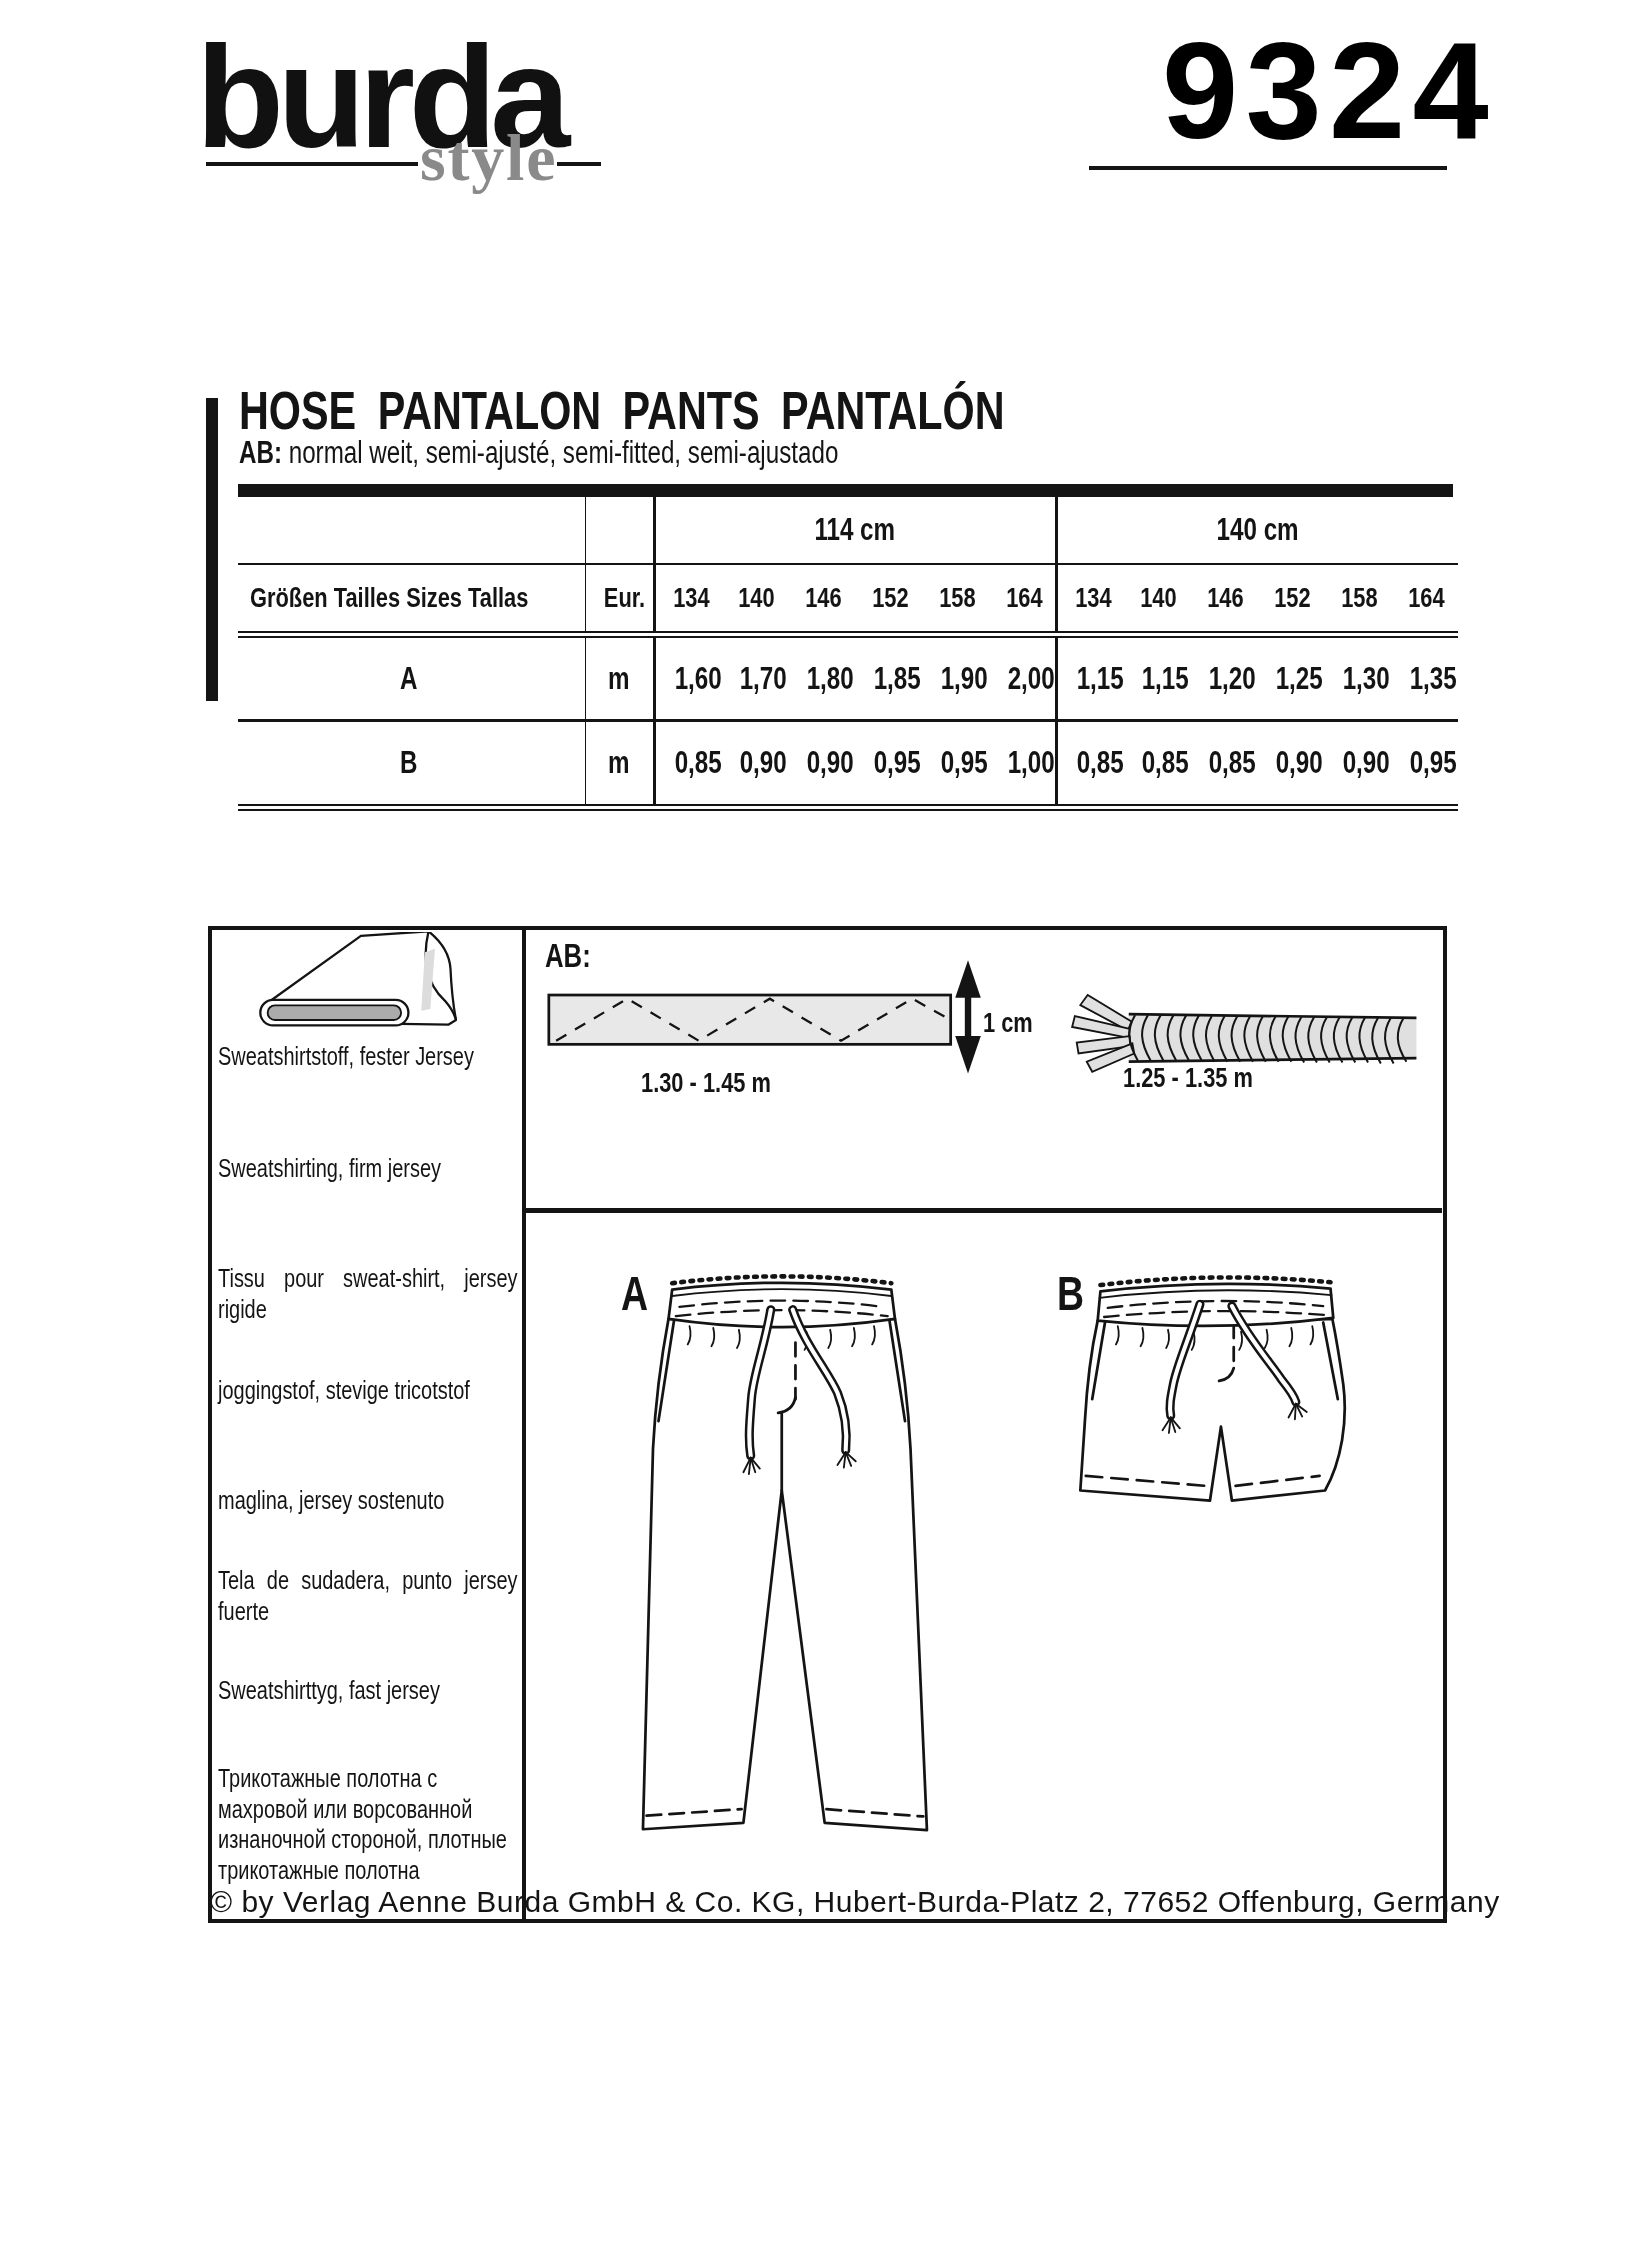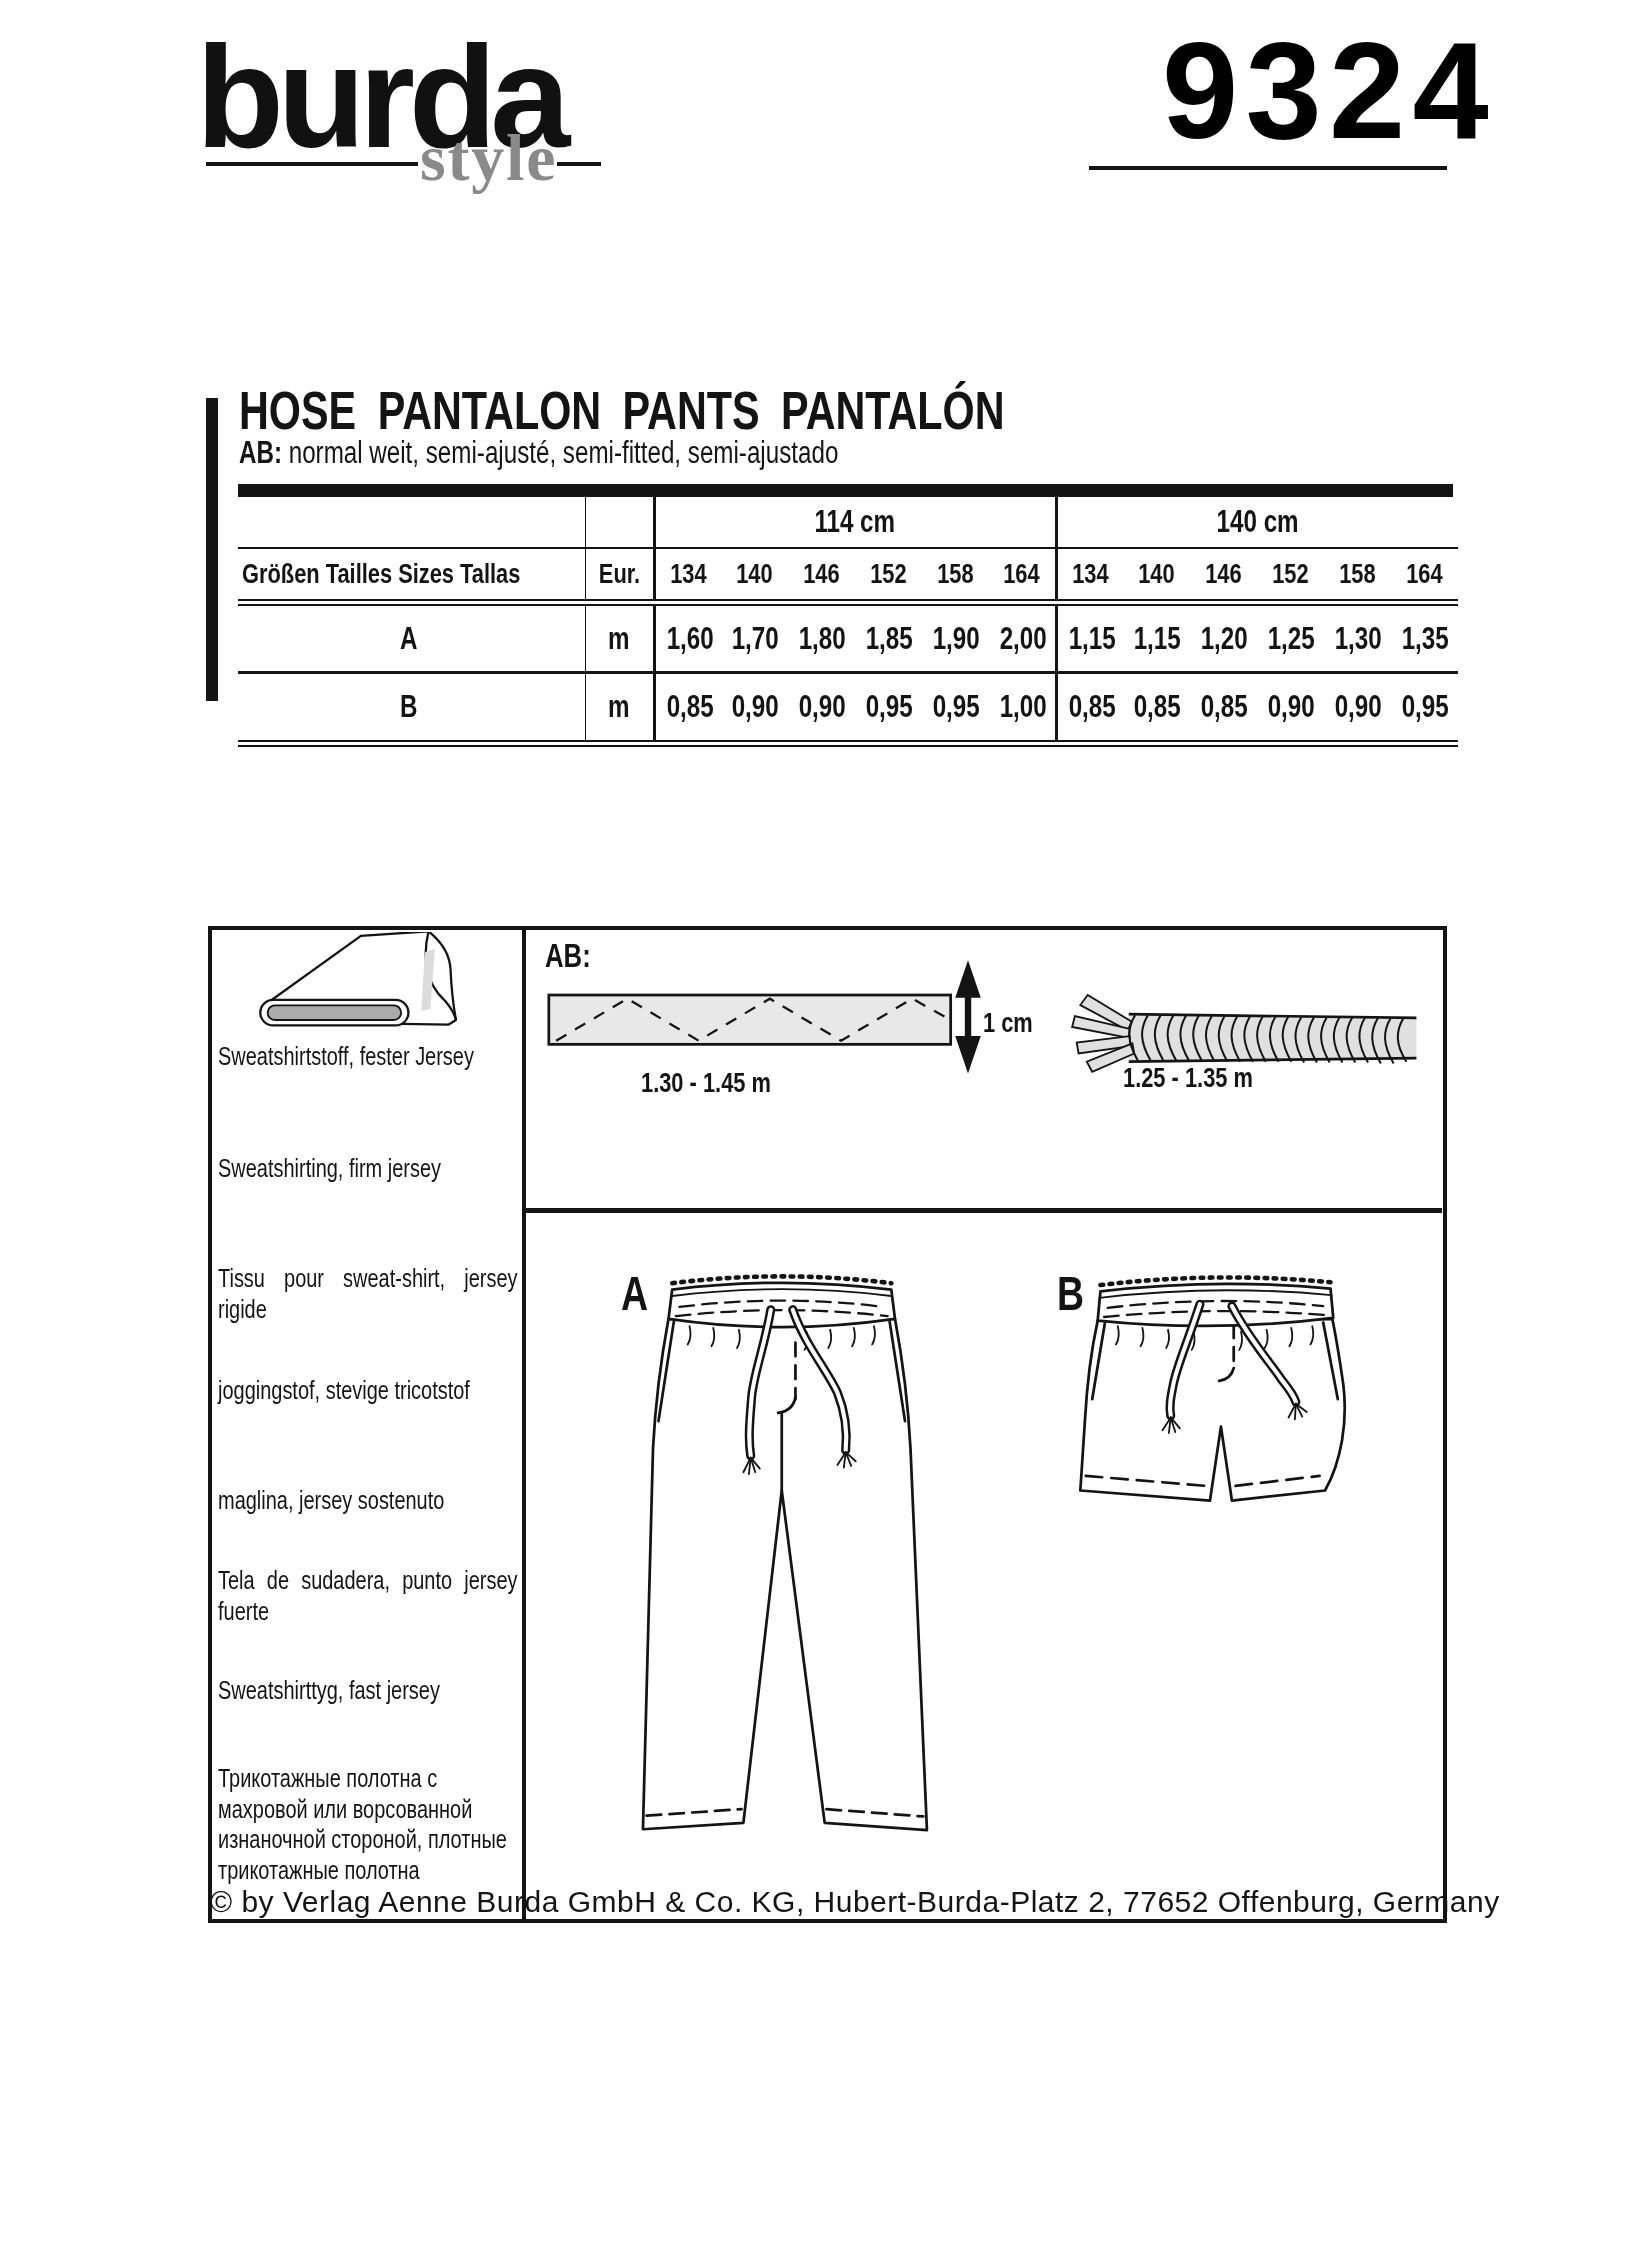--- a/index.html
+++ b/index.html
@@ -17,21 +17,21 @@
   .pattern-number{left:1162px;top:22px;font-size:137px;font-weight:bold;letter-spacing:7.3px;line-height:1;color:#000000;}
   .number-line{left:1089px;top:166px;width:358px;height:3.7px;background:#141414;}
   
   .title-bar{left:206px;top:398px;width:12px;height:303px;background:#141414;}
   .page-title{left:239px;top:384px;font-size:53px;font-weight:bold;word-spacing:12.8px;line-height:1;}
   .page-subtitle{left:239px;top:437px;font-size:31px;line-height:1;}
   .page-subtitle b{font-weight:bold;}
   
   .table-topbar{left:238px;top:484px;width:1215px;height:12.8px;background:#141414;}
   table.sizes{position:absolute;left:238px;top:497px;width:1215px;border-collapse:collapse;table-layout:fixed;}
-  table.sizes td{padding:4px;vertical-align:middle;text-align:center;font-weight:bold;}
+  table.sizes td{padding:12px;vertical-align:middle;text-align:center;font-weight:bold;}
   td.lab{text-align:left;padding-left:9.1px;}
   .r-cm td{height:42px;font-size:31px;border-bottom:2.7px solid #141414;}
   .r-sz td{height:42px;font-size:28px;border-bottom:7.3px double #141414;}
   .r-a td{height:57px;font-size:31px;border-bottom:3.7px solid #141414;}
   .r-b td{height:58px;font-size:31px;border-bottom:7.3px double #141414;}
   td.vthin{border-left:1.8px solid #141414;}
   td.vthick{border-left:3.7px solid #141414;}
   
   .main-box{left:208px;top:926px;width:1231px;height:989px;border:4.6px solid #141414;}
   .side-divider{left:310px;top:0;width:3.7px;height:989px;background:#141414;}

